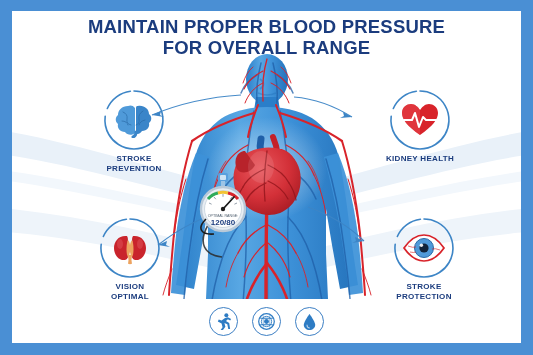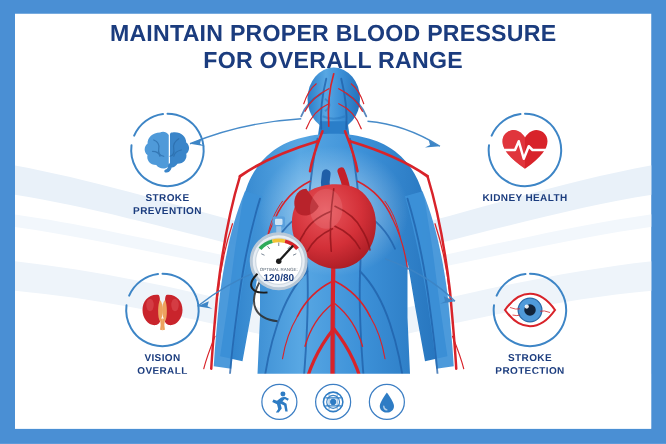--- a/index.html
+++ b/index.html
@@ -324,21 +324,21 @@
           <path d="M22,9 C19,12 19,22 22,26 C24,24 24,12 22,9 Z" fill="#eda35f"></path>
           <path d="M19,24 q1,5 0,9" stroke="#eda35f" stroke-width="2" fill="none"></path>
           <path d="M21,24 q-1,5 0,9" stroke="#eda35f" stroke-width="2" fill="none"></path>
           <ellipse cx="10" cy="13" rx="3" ry="5" fill="#e0545a" opacity=".5"></ellipse>
           <ellipse cx="30" cy="13" rx="3" ry="5" fill="#e0545a" opacity=".5"></ellipse>
         </svg>
       </div>
     </div>
     <div class="label">
       <span>VISION</span><br>
-      <span>OVERALL</span>
+      <span>OPTIMAL</span>
     </div>
   </div>
 
   <div class="feature" id="f-heart">
     <div class="circle-wrap">
       <svg class="ring" width="62" height="62" viewBox="0 0 62 62">
         <path d="M31,2 a29,29 0 1,1 -0.1,0" fill="none" stroke="#3d85c6" stroke-width="1.6" stroke-dasharray="140 8 30 4" stroke-linecap="round"></path>
       </svg>
       <div class="glyph">
         <svg width="40" height="36" viewBox="0 0 40 36">

